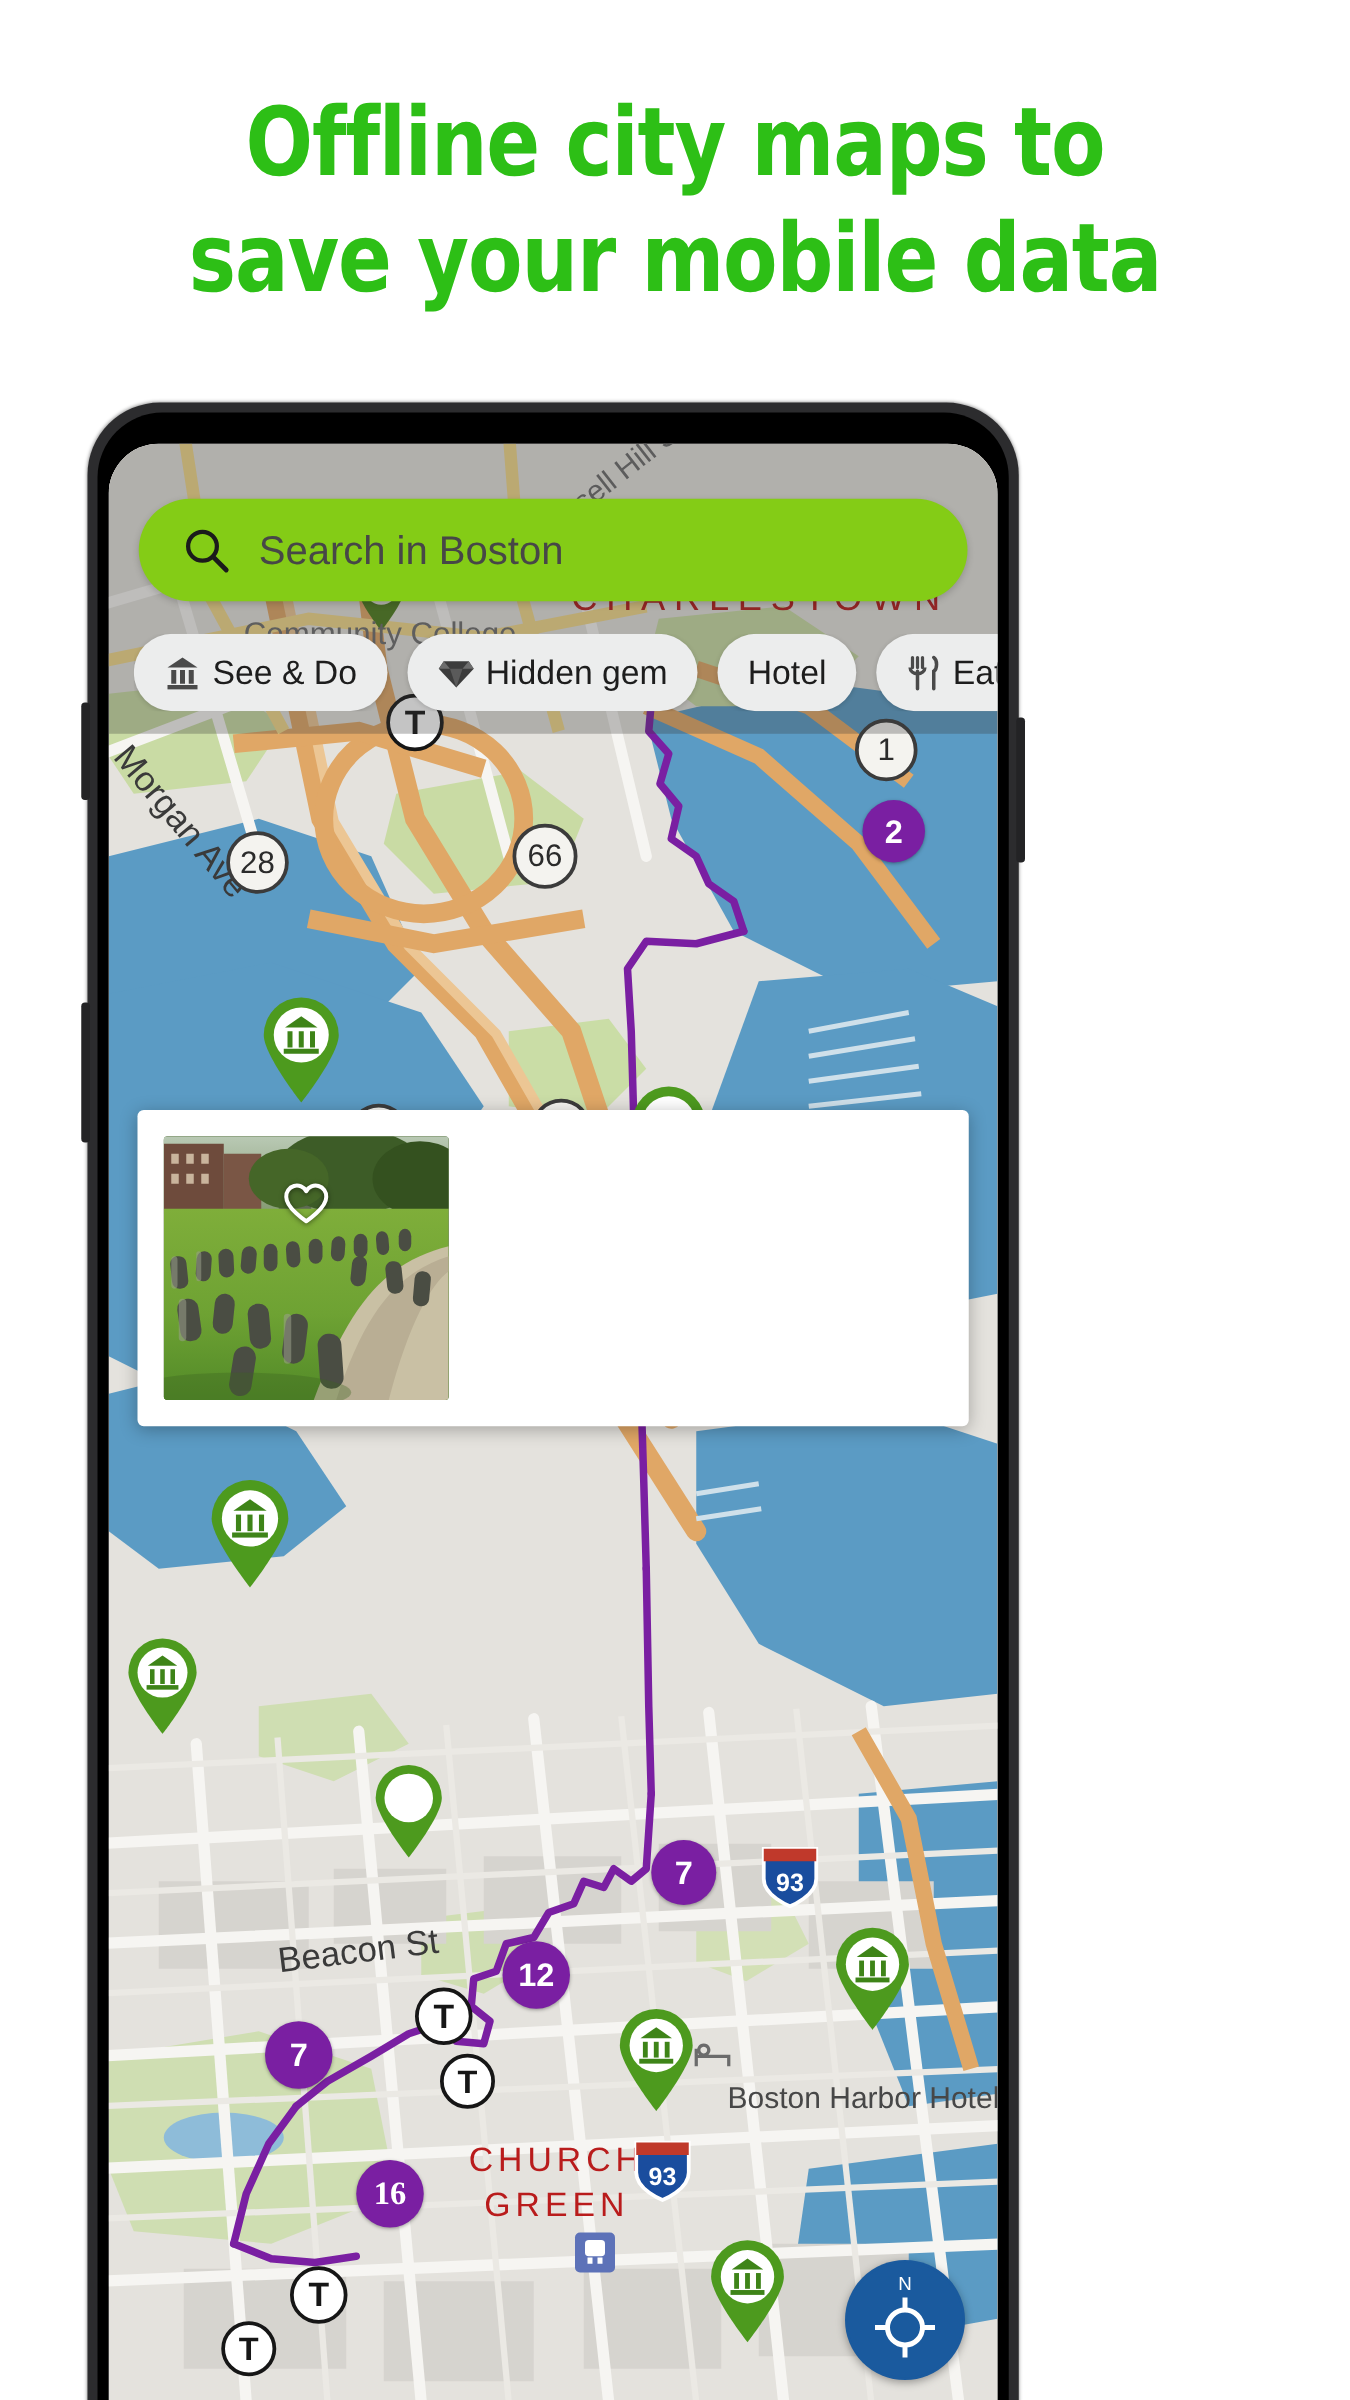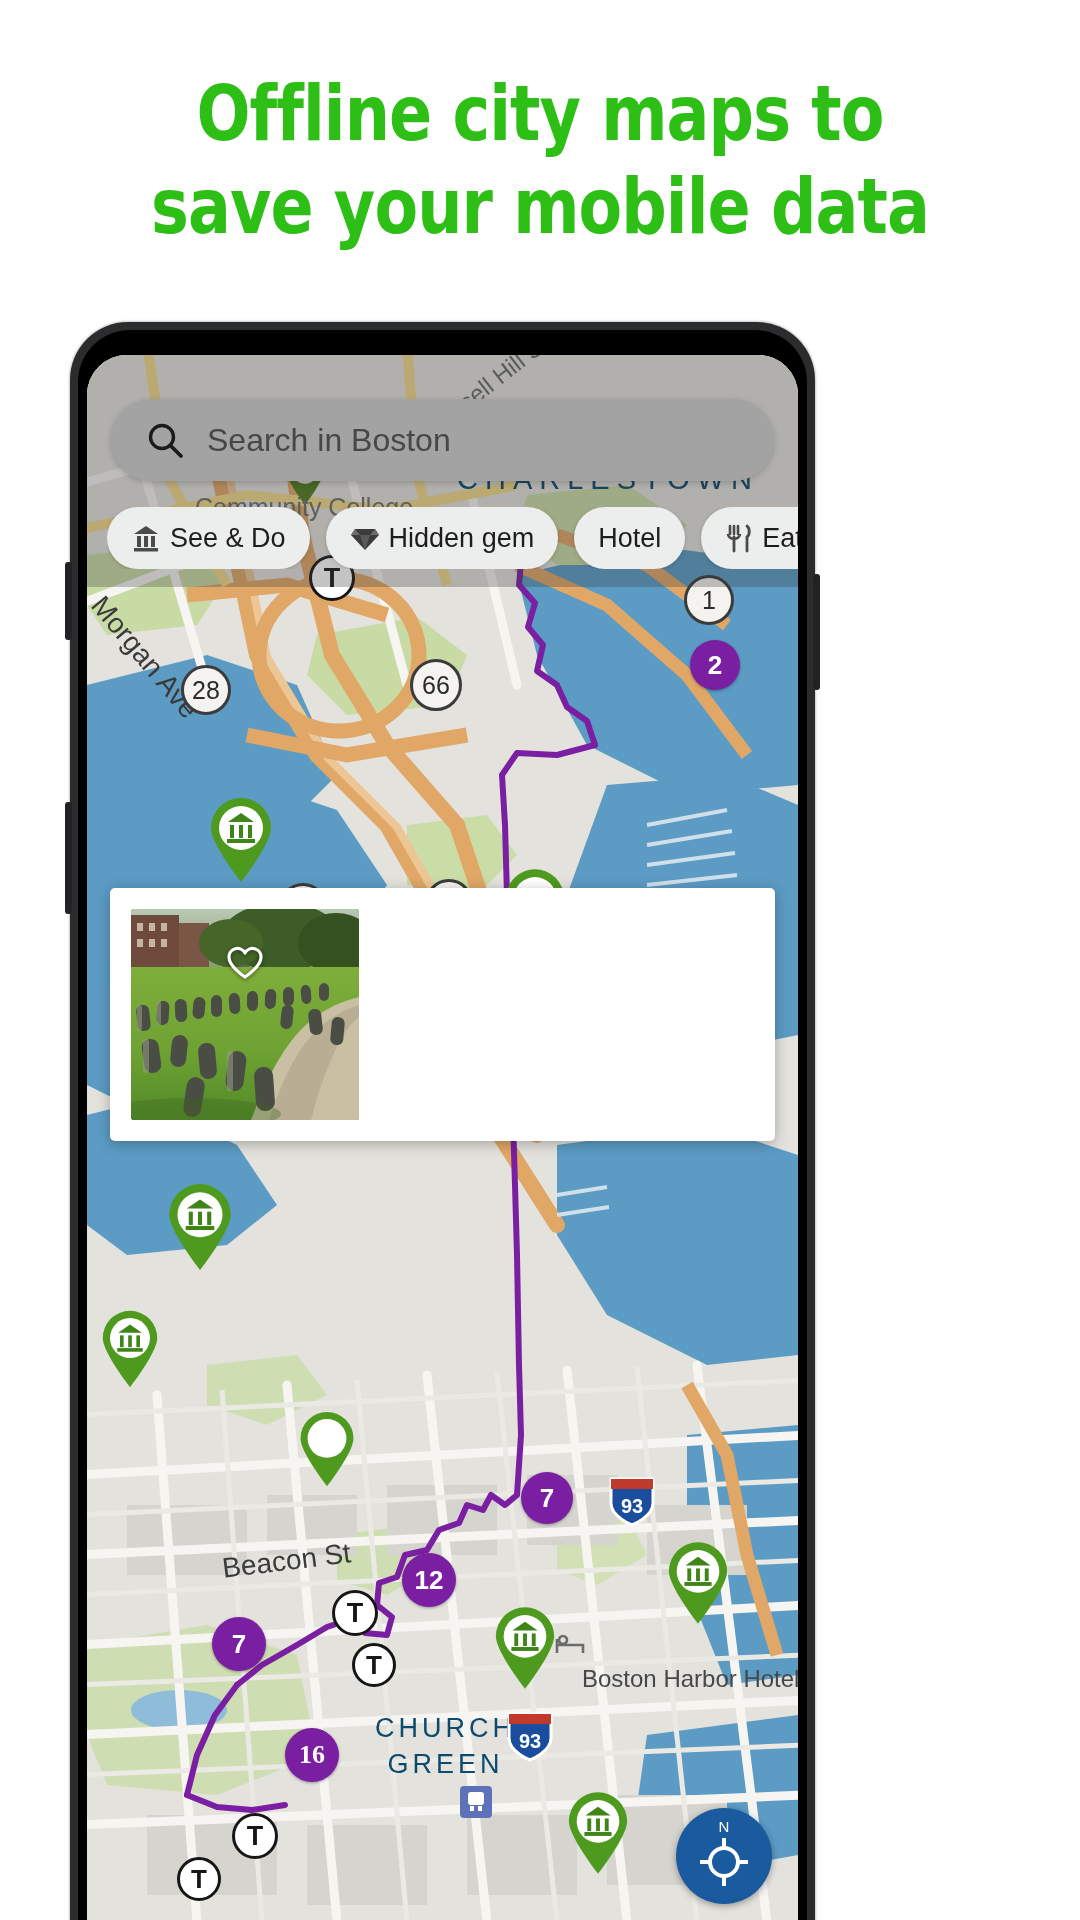--- a/index.html
+++ b/index.html
@@ -78,21 +78,21 @@
     background:rgba(60,60,60,.30);
     z-index:6;
     pointer-events:none;
   }
 
   
   .searchbar {
     position:absolute;
     left:24px; top:44px;
     width:663px; height:82px;
-    background:#a3a3a3;
+    background:#84cc16;
     border-radius:41px;
     display:flex; align-items:center;
     padding-left:34px;
     z-index:8;
     box-shadow:0 2px 6px rgba(0,0,0,.18);
   }
   .searchbar .s-icon { width:40px; height:40px; flex:0 0 auto; }
   .searchbar .s-text {
     margin-left:22px;
     font-size:32px;
@@ -222,21 +222,21 @@
     z-index:4;
   }
   .map-label {
     position:absolute;
     color:#4a4a58;
     z-index:4;
     white-space:nowrap;
     pointer-events:none;
   }
   .label-neighborhood {
-    font-size:29px; letter-spacing:7px; color:#0c4a6e;
+    font-size:29px; letter-spacing:7px; color:#b91c1c;
   }
   .label-street {
     font-size:28px; color:#3a3a3a;
   }
   .label-poi { font-size:24px; color:#474747; }
 
   
   .compass-btn {
     position:absolute;
     right:26px; bottom:18px;

